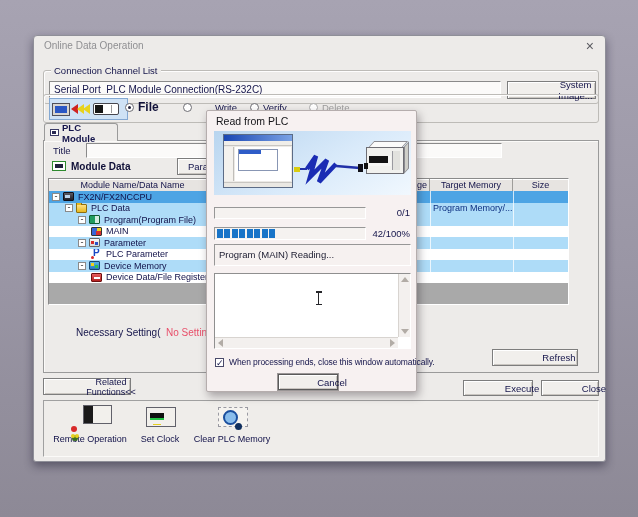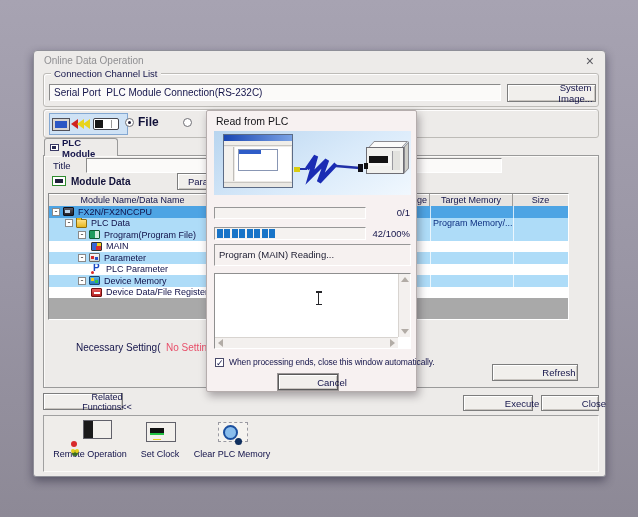--- a/index.html
+++ b/index.html
@@ -8,32 +8,31 @@
     font-family:"Liberation Sans", sans-serif;
     background:linear-gradient(180deg,#a7a3b2 0%,#9995a4 55%,#8d8996 100%);
     color:#14144a; position:relative;
   }
 
   
   #window {
     position:absolute; left:33px; top:35px; width:573px; height:427px;
     background:#edebe9; border:1px solid #8f8f98; border-radius:4px 4px 3px 3px;
     box-shadow:0 4px 10px rgba(20,18,40,.45);
-    margin-top:15px;
   }
   .titlebar { position:absolute; left:0; top:0; right:0; height:20px; }
   .titlebar .title { position:absolute; left:10px; top:4px; font-size:10px; color:#8f8f92; }
   .close-x { position:absolute; right:11px; top:2px; font-size:14px; color:#5a5a60; line-height:16px; cursor:default; }
 
   .groupbox { position:absolute; border:1px solid #bdbbb7; border-radius:3px;
     box-shadow:inset 1px 1px 0 rgba(255,255,255,.9); }
   .group-label { position:absolute; top:-6px; left:7px; background:#edebe9; padding:0 3px; font-size:9.5px; color:#14144a; }
 
   
-  #conn-group { left:9px; top:22px; width:556px; height:34px; }
+  #conn-group { left:9px; top:34px; width:556px; height:34px; }
   #conn-input { position:absolute; left:5px; top:10px; width:452px; height:17px;
     border:1px solid #8a8a8a; border-bottom-color:#fff; border-right-color:#fff;
     background:#fbfaf9; font-family:"Liberation Sans",sans-serif; font-size:10px; color:#14144a; padding:0 4px; }
   #sysimg-btn { position:absolute; left:463px; top:10px; width:89px; height:18px; }
 
   .btn { background:#f1efec; border:1px solid #7d7d7d;
     box-shadow:inset 1px 1px 0 #ffffff, inset -1px -1px 0 #c9c5c0;
     font-family:"Liberation Sans",sans-serif; font-size:9.5px; color:#14144a;
     display:flex; align-items:center; justify-content:center; cursor:default;padding-left:48px; }
 
@@ -109,21 +108,21 @@
   .device-memory-folder-icon::after { content:""; position:absolute; left:1px; top:1px; width:3px; height:3px; background:#efd11e; box-shadow:4px 2px 0 #2fbf4f; }
   .device-data-icon { background:linear-gradient(#e86060,#b52020); border:1px solid #6e0f0f; }
   .device-data-icon::after { content:""; position:absolute; left:2px; top:3px; width:6px; height:2px; background:#fff; }
 
   
   #necessary { position:absolute; left:32px; top:186px; font-size:10px; white-space:nowrap; }
   #necessary .red { color:#e84f6a; } #necessary .blue { color:#4a4ad8; }
   #refresh-btn { position:absolute; left:448px; top:208px; width:86px; height:17px; }
 
   
-  #related-btn { position:absolute; left:9px; top:342px; width:80px; height:17px; font-size:9px; }
+  #related-btn { position:absolute; left:9px; top:342px; width:88px; height:17px; font-size:9px; }
   #execute-btn { position:absolute; left:429px; top:344px; width:70px; height:16px; }
   #close-btn   { position:absolute; left:507px; top:344px; width:58px; height:16px; }
   #related-panel { position:absolute; left:9px; top:364px; width:556px; height:57px;
     background:#efedea; border:1px solid #a0a0a0; border-bottom-color:#fbfaf8; border-right-color:#fbfaf8; }
   .rf-item { position:absolute; top:4px; text-align:center; cursor:default; }
   .rf0 { left:4px; width:84px; } .rf1 { left:90px; width:52px; } .rf2 { left:144px; width:88px; }
   .rf-ic { position:relative; height:28px; width:44px; margin:0 auto; }
   .rf-label { font-size:9px; color:#101048; margin-top:1px; white-space:nowrap; }
   .remote-operation-icon::before { content:""; position:absolute; right:0; top:0; width:27px; height:17px;
     background:linear-gradient(90deg,#1a1a1a 0 9px,#f2f0ec 9px); border:1px solid #61616a; }

